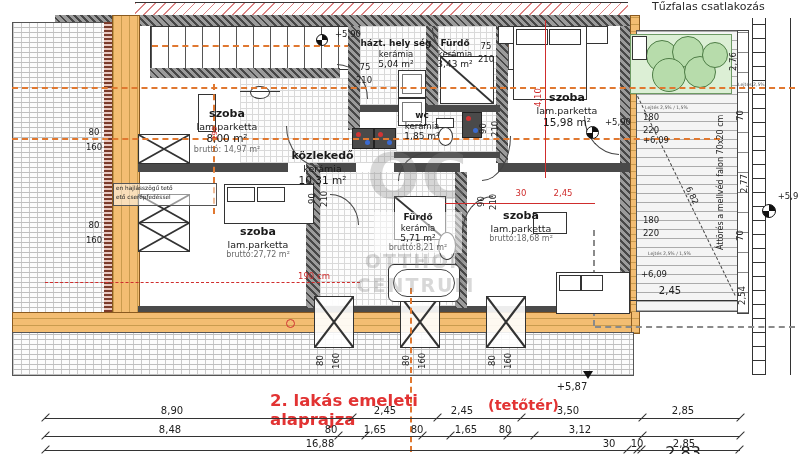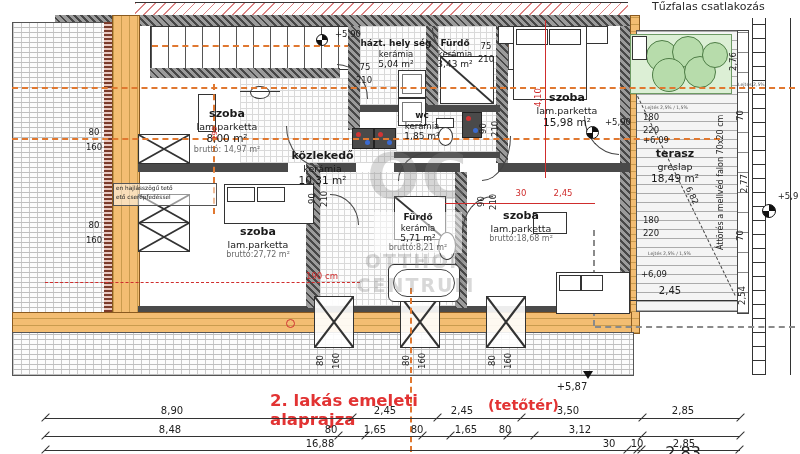--- a/index.html
+++ b/index.html
@@ -233,25 +233,20 @@
   <div class="a lbl" style="left:392px;top:110px;width:60px;">
     <div class="rn2">wc</div>
     <div class="rf2">kerámia</div>
     <div class="ra2">1,85 m²</div>
   </div>
   <div class="a lbl" style="left:508px;top:92px;width:118px;">
     <div class="rn">szoba</div>
     <div class="rf">lam.parketta</div>
     <div class="ra">15,98 m²</div>
   </div>
-  <div class="a lbl" style="left:626px;top:148px;width:98px;">
-    <div class="rn">terasz</div>
-    <div class="rf">greslap</div>
-    <div class="ra">18,49 m²</div>
-  </div>
   <div class="a lbl" style="left:196px;top:226px;width:124px;">
     <div class="rn">szoba</div>
     <div class="rf">lam.parketta</div>
     <div class="rg">bruttó:27,72 m²</div>
   </div>
   <div class="a lbl" style="left:374px;top:212px;width:88px;background:rgba(255,255,255,.55);">
     <div class="rn2">Fürdő</div>
     <div class="rf2">kerámia</div>
     <div class="ra2">5,71 m²</div>
     <div class="rg">bruttó:8,21 m²</div>
@@ -281,21 +276,21 @@
   <div class="a sm" style="left:80px;top:143px;width:28px;">160</div>
   <div class="a sm" style="left:82px;top:221px;width:24px;">80</div>
   <div class="a sm" style="left:80px;top:236px;width:28px;">160</div>
   <div class="a sm" style="left:636px;top:113px;width:30px;">180</div>
   <div class="a sm" style="left:636px;top:126px;width:30px;">220</div>
   <div class="a sm" style="left:636px;top:216px;width:30px;">180</div>
   <div class="a sm" style="left:636px;top:229px;width:30px;">220</div>
   <div class="a sm red" style="left:512px;top:189px;width:18px;">30</div>
   <div class="a sm red" style="left:548px;top:189px;width:30px;">2,45</div>
   <div class="a sm" style="left:653px;top:285px;width:34px;font-size:10px;">2,45</div>
-  <div class="a sm red" style="left:292px;top:272px;width:44px;margin-left:8px;">190 cm</div>
+  <div class="a sm red" style="left:292px;top:272px;width:44px;">190 cm</div>
 
   <div class="a vtext" style="left:479px;top:112px;height:34px;">90</div>
   <div class="a vtext" style="left:491px;top:112px;height:34px;">210</div>
   <div class="a vtext" style="left:477px;top:185px;height:34px;">90</div>
   <div class="a vtext" style="left:489px;top:185px;height:34px;">210</div>
   <div class="a vtext" style="left:308px;top:182px;height:34px;">90</div>
   <div class="a vtext" style="left:320px;top:182px;height:34px;">210</div>
   <div class="a vtext" style="left:316px;top:348px;height:26px;">80</div>
   <div class="a vtext" style="left:332px;top:346px;height:30px;">160</div>
   <div class="a vtext" style="left:402px;top:348px;height:26px;">80</div>

